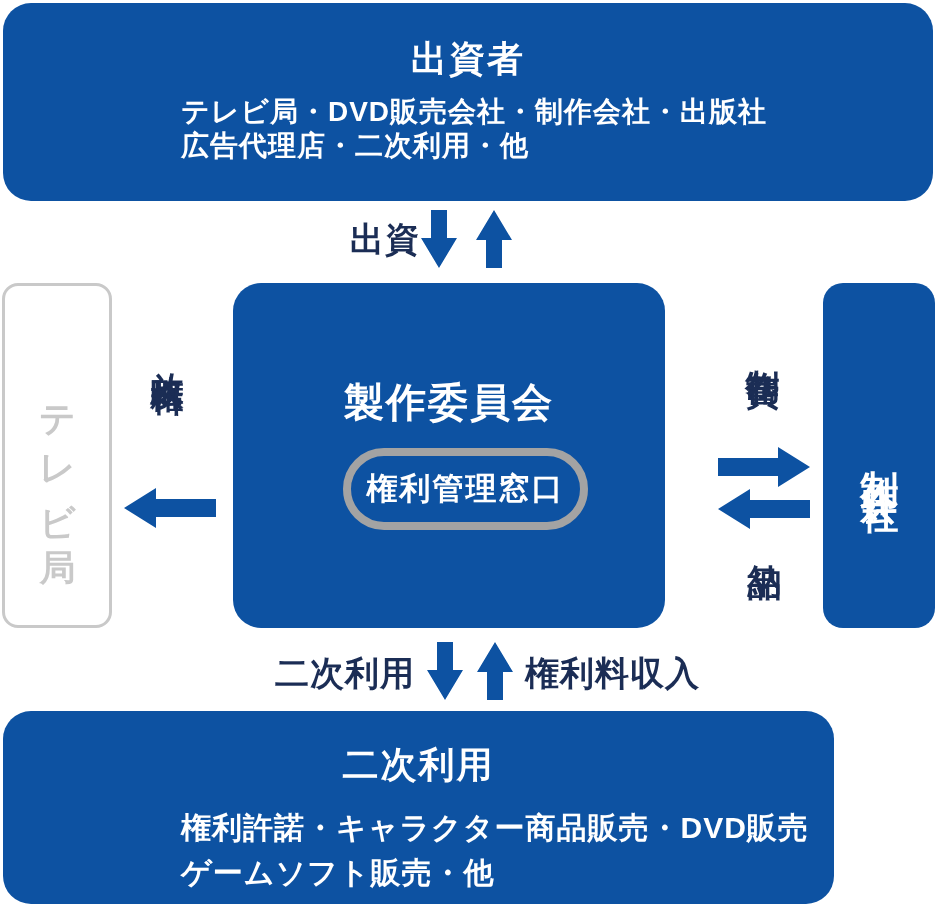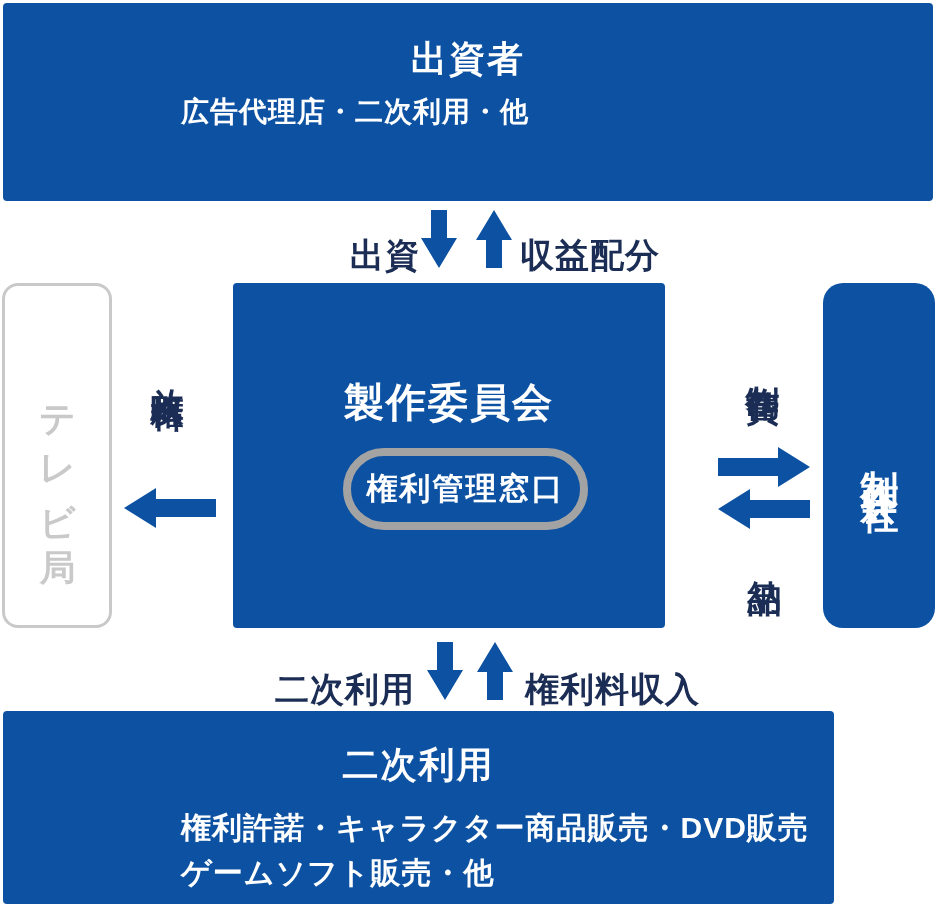--- a/index.html
+++ b/index.html
@@ -1,23 +1,23 @@
 <!DOCTYPE html>
 <html><head>
 <meta charset="utf-8">
 <style>
   html,body{margin:0;padding:0;background:#ffffff;}
   #stage{
     position:relative;width:936px;height:912px;background:#ffffff;overflow:hidden;
     font-family:"Liberation Sans","DejaVu Sans",sans-serif;
   }
-  .bluebox{position:absolute;background:var(--blue);border-radius:4px;color:#ffffff;}
+  .bluebox{position:absolute;background:var(--blue);border-radius:28px;color:#ffffff;}
   .boxtitle{position:absolute;left:0;right:0;text-align:center;font-size:36px;font-weight:bold;color:#ffffff;letter-spacing:2px;}
   .boxbody{position:absolute;color:#ffffff;font-weight:bold;letter-spacing:1px;}
-  .navylabel{position:absolute;color:var(--navy);font-weight:bold;font-size:34px;line-height:42px;letter-spacing:1px;white-space:nowrap;margin-top:16px;}
+  .navylabel{position:absolute;color:var(--navy);font-weight:bold;font-size:34px;line-height:42px;letter-spacing:1px;white-space:nowrap;}
   .vtext{writing-mode:vertical-rl;text-orientation:upright;}
   .arrow{position:absolute;background:var(--blue);}
   .arrow.down{width:36px;height:58px;clip-path:polygon(10px 0,26px 0,26px 28px,36px 28px,18px 58px,0 28px,10px 28px);}
   .arrow.up{width:36px;height:58px;clip-path:polygon(18px 0,36px 30px,26px 30px,26px 58px,10px 58px,10px 30px,0 30px);}
   .arrow.left{width:92px;height:40px;clip-path:polygon(0 20px,32px 0,32px 11px,92px 11px,92px 29px,32px 29px,32px 40px);}
   .arrow.right{width:92px;height:40px;clip-path:polygon(92px 20px,60px 40px,60px 29px,0 29px,0 11px,60px 11px,60px 0);}
   .pill{
     position:absolute;left:110px;top:165px;width:245px;height:82px;border:8px solid #a3a3a3;border-radius:44px;
     display:flex;align-items:center;justify-content:center;box-sizing:border-box;
     font-size:31px;font-weight:bold;color:#ffffff;letter-spacing:2px;white-space:nowrap;
@@ -35,28 +35,28 @@
   }
 </style>
 </head>
 <body>
 
 <div id="stage" style="--blue: #0D52A2; --navy: #1B2D55; --gray: #C9C9C9;">
 
   <div class="bluebox" style="left:3px;top:3px;width:930px;height:198px;">
     <div class="boxtitle" style="top:32px;">出資者</div>
     <div class="boxbody" style="left:178px;top:92px;font-size:28px;line-height:34px;">
+      <div>テレビ局・DVD販売会社・制作会社・出版社</div>
       <div>広告代理店・二次利用・他</div>
     </div>
   </div>
 
   <div class="navylabel" style="left:300px;top:218px;width:120px;text-align:right;">出資</div>
   <div class="arrow down" style="left:421px;top:210px;"></div>
   <div class="arrow up" style="left:476px;top:210px;"></div>
-  <div class="navylabel" style="left:520px;top:218px;">収益配分</div>
 
   <div id="tv-box">
     <span class="vtext">テレビ局</span>
   </div>
   <div class="navylabel vtext" style="left:146px;top:347px;font-size:33px;letter-spacing:3px;">放映権料</div>
   <div class="arrow left" style="left:124px;top:488px;"></div>
 
   <div class="bluebox" style="left:233px;top:283px;width:432px;height:345px;">
     <div class="boxtitle" style="top:92px;font-size:40px;">製作委員会</div>
     <div class="pill">

